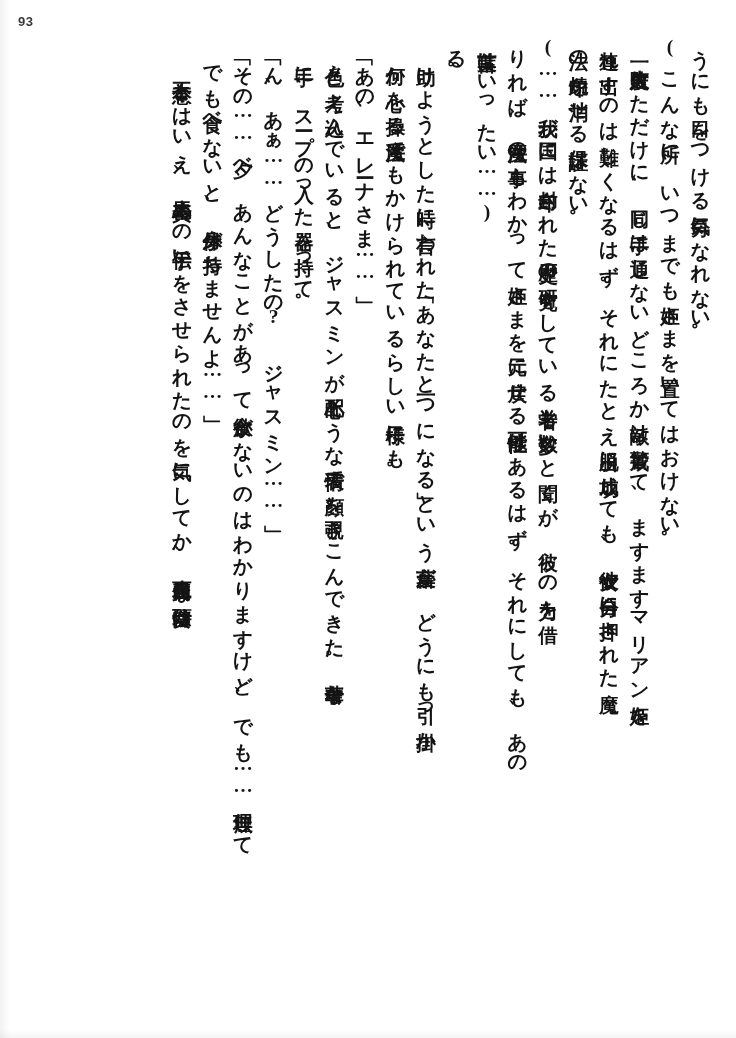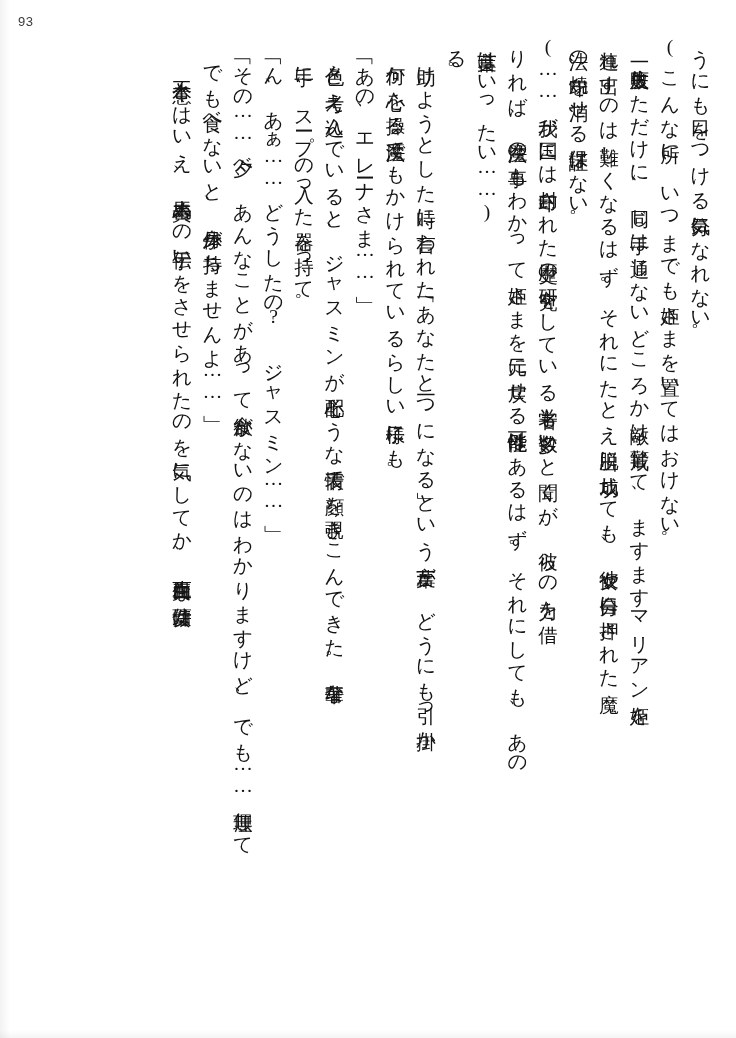--- a/index.html
+++ b/index.html
@@ -15,20 +15,21 @@
     overflow: hidden;
     position: relative;
   }
 
   #page {
     position: relative;
     width: 736px;
     height: 1038px;
     background: #ffffff;
     box-sizing: border-box;
+    font-weight: bold;
   }
 
   
   #page-number {
     position: absolute;
     top: 14px;
     left: 18px;
     font-size: 13px;
     color: #3a3a3a;
     letter-spacing: 0.5px;

